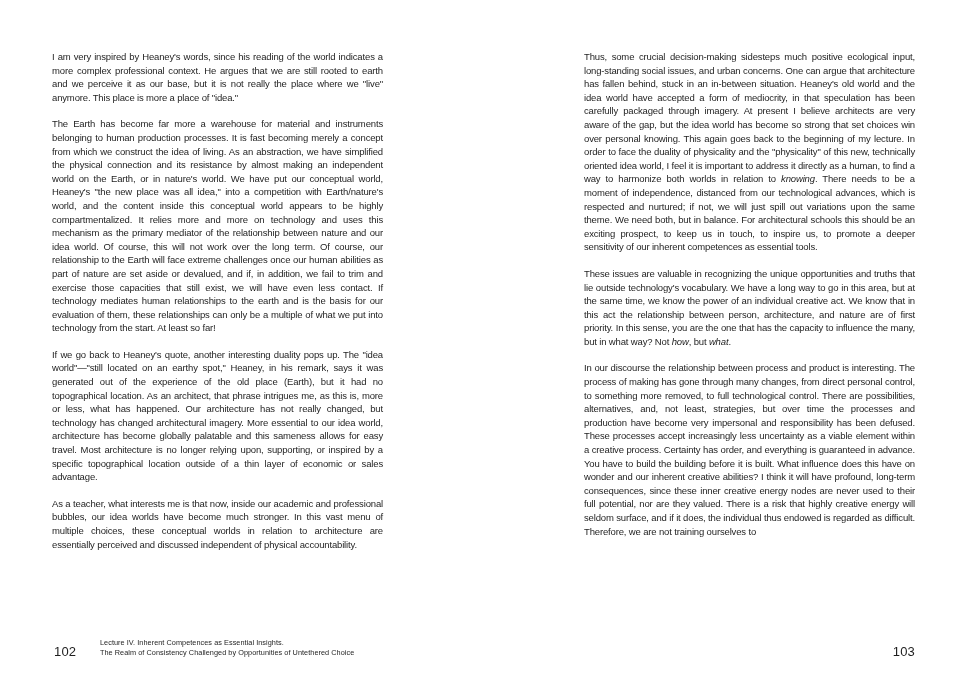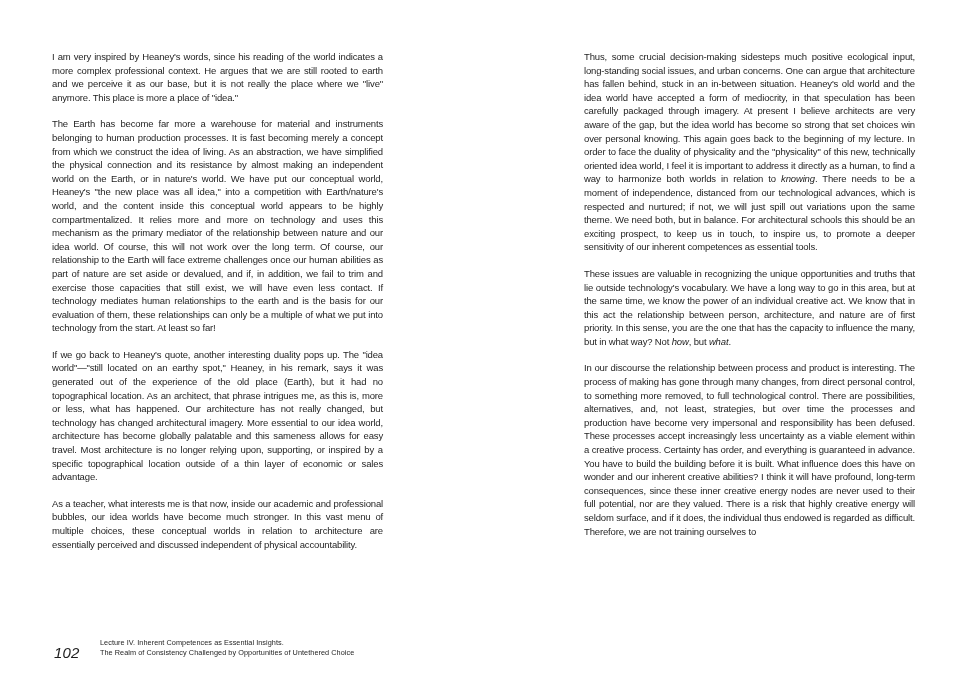--- a/index.html
+++ b/index.html
@@ -27,24 +27,23 @@
     margin: 0 0 13px 0;
     font-size: 9.5px;
     line-height: 13.6px;
     letter-spacing: -0.15px;
     text-align: justify;
     text-justify: inter-word;
   }
   .pagenum {
     position: absolute;
     top: 644px;
-    font-size: 15px;
+    font-size: 13px;
     letter-spacing: 0.2px;
     color: #1e1e1e;
-    font-style: italic;
   }
   .pagenum-left { left: 54px; }
   .pagenum-right {
     left: 584px;
     width: 331px;
     text-align: right;
   }
   .footer-caption {
     position: absolute;
     left: 100px;
@@ -74,14 +73,15 @@
       <p><span>In our discourse the relationship between process and product is interesting. The process of making has gone through many changes, from direct personal control, to something more removed, to full technological control. There are possibilities, alternatives, and, not least, strategies, but over time the processes and production have become very impersonal and responsibility has been defused. These processes accept increasingly less uncertainty as a viable element within a creative process. Certainty has order, and everything is guaranteed in advance. You have to build the building before it is built. What influence does this have on wonder and our inherent creative abilities? I think it will have profound, long-term consequences, since these inner creative energy nodes are never used to their full potential, nor are they valued. There is a risk that highly creative energy will seldom surface, and if it does, the individual thus endowed is regarded as difficult. Therefore, we are not training ourselves to</span></p>
     </div>
 
   <div class="pagenum pagenum-left">102</div>
 
   <div class="footer-caption">
     <div>Lecture IV. Inherent Competences as Essential Insights.</div>
     <div>The Realm of Consistency Challenged by Opportunities of Untethered Choice</div>
   </div>
 
+  <div class="pagenum pagenum-right">103</div>
 
 </div>
 
 </body></html>

